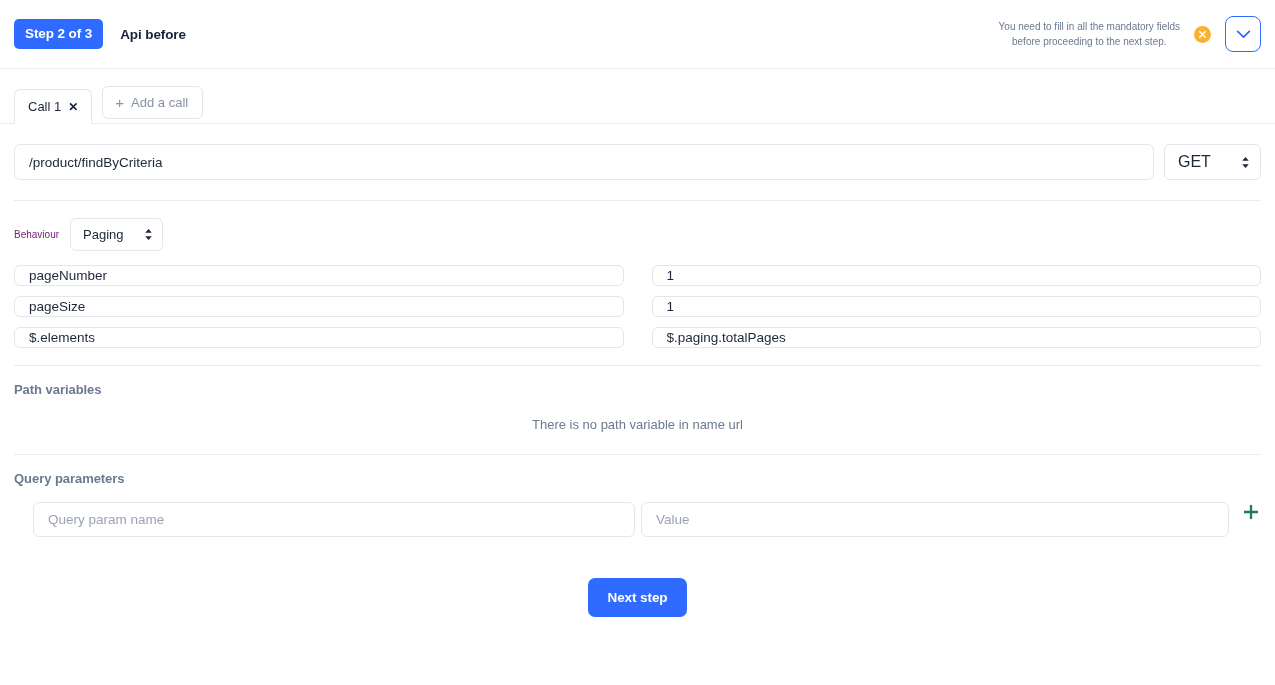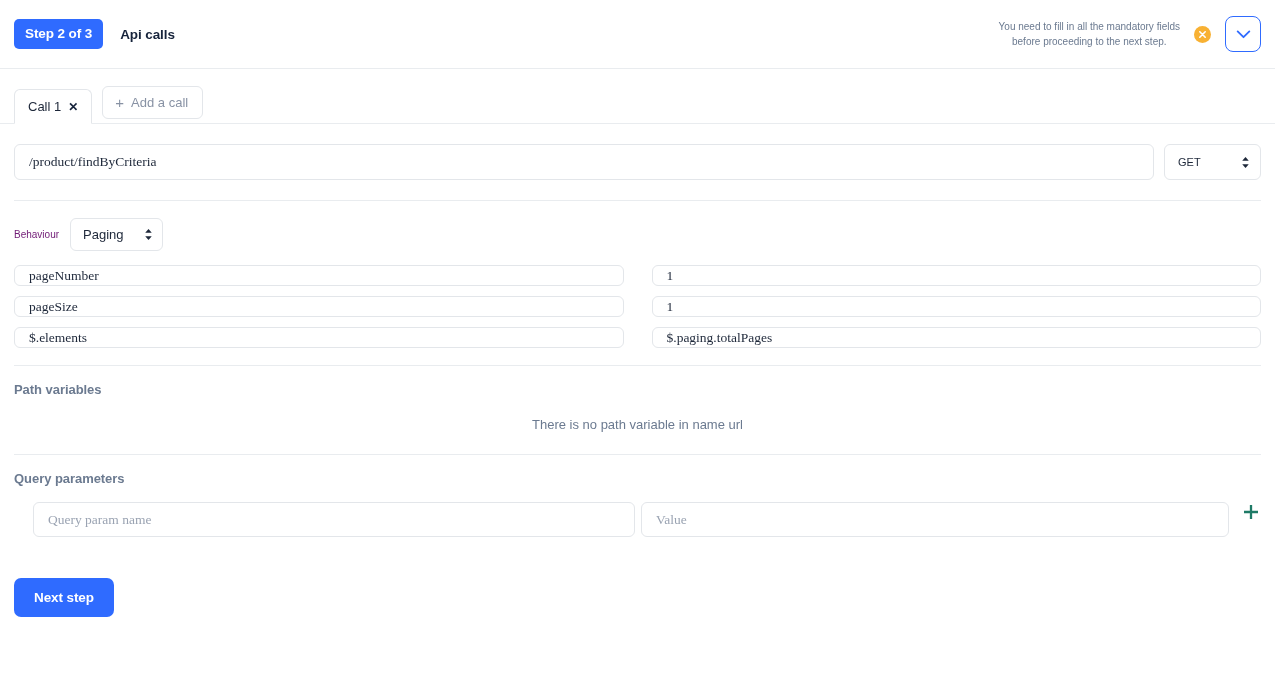--- a/index.html
+++ b/index.html
@@ -149,34 +149,34 @@
     padding-bottom: 20px;
   }
   .input {
     border: 1px solid #e3e6ea;
     border-radius: 6px;
     height: 36px;
     font-size: 13.5px;
     color: #1d2739;
     padding: 0 14px;
     background: #ffffff;
-    font-family: Liberation Serif, serif;
+    font-family: Liberation Sans, sans-serif;
     outline: none;
     width: 100%;
   }
   .input::placeholder { color: #9aa3b2; }
   .url-input { flex: 1 1 auto; }
   .method-select {
     width: 97px;
     flex: 0 0 97px;
     border: 1px solid #e3e6ea;
     border-radius: 6px;
     height: 36px;
     background: #ffffff;
-    font-size: 11px;
+    font-size: 16px;
     color: #1d2739;
     padding: 0 10px 0 13px;
     font-family: "Liberation Sans", sans-serif;
     cursor: pointer;
     position: relative;
     display: flex;
     align-items: center;
   }
   .select-arrows {
     margin-left: auto;
@@ -263,21 +263,21 @@
     height: 20px;
     display: flex;
     align-items: center;
     justify-content: center;
     cursor: pointer;
   }
   .plus-teal svg { display: block; }
 
   .footer {
     display: flex;
-    justify-content: flex-start;
+    justify-content: center;
     padding: 32px 14px 0 14px;
   }
   .next-btn {
     background: #2f6bff;
     color: #ffffff;
     border: none;
     border-radius: 7px;
     font-size: 13.5px;
     font-weight: 700;
     padding: 12px 20px;
@@ -285,21 +285,21 @@
     font-family: "Liberation Sans", sans-serif;
     letter-spacing: -0.1px;
   }
   .spacer-qp { height: 9px; }
 </style>
 </head>
 <body>
 
 <div class="topbar">
   <div class="step-badge">Step 2 of 3</div>
-  <div class="topbar-title">Api calls</div>
+  <div class="topbar-title">Api before</div>
 
   <div class="topbar-right">
     <div class="mandatory-msg">
       <span>You need to fill in all the mandatory fields</span>
       <span>before proceeding to the next step.</span>
     </div>
 
     <div class="warn-icon">
       <svg width="9" height="9" viewBox="0 0 10 10" aria-hidden="true">
         <path d="M2 2 L8 8 M8 2 L2 8" stroke="#ffffff" stroke-width="1.8" stroke-linecap="round"></path>

